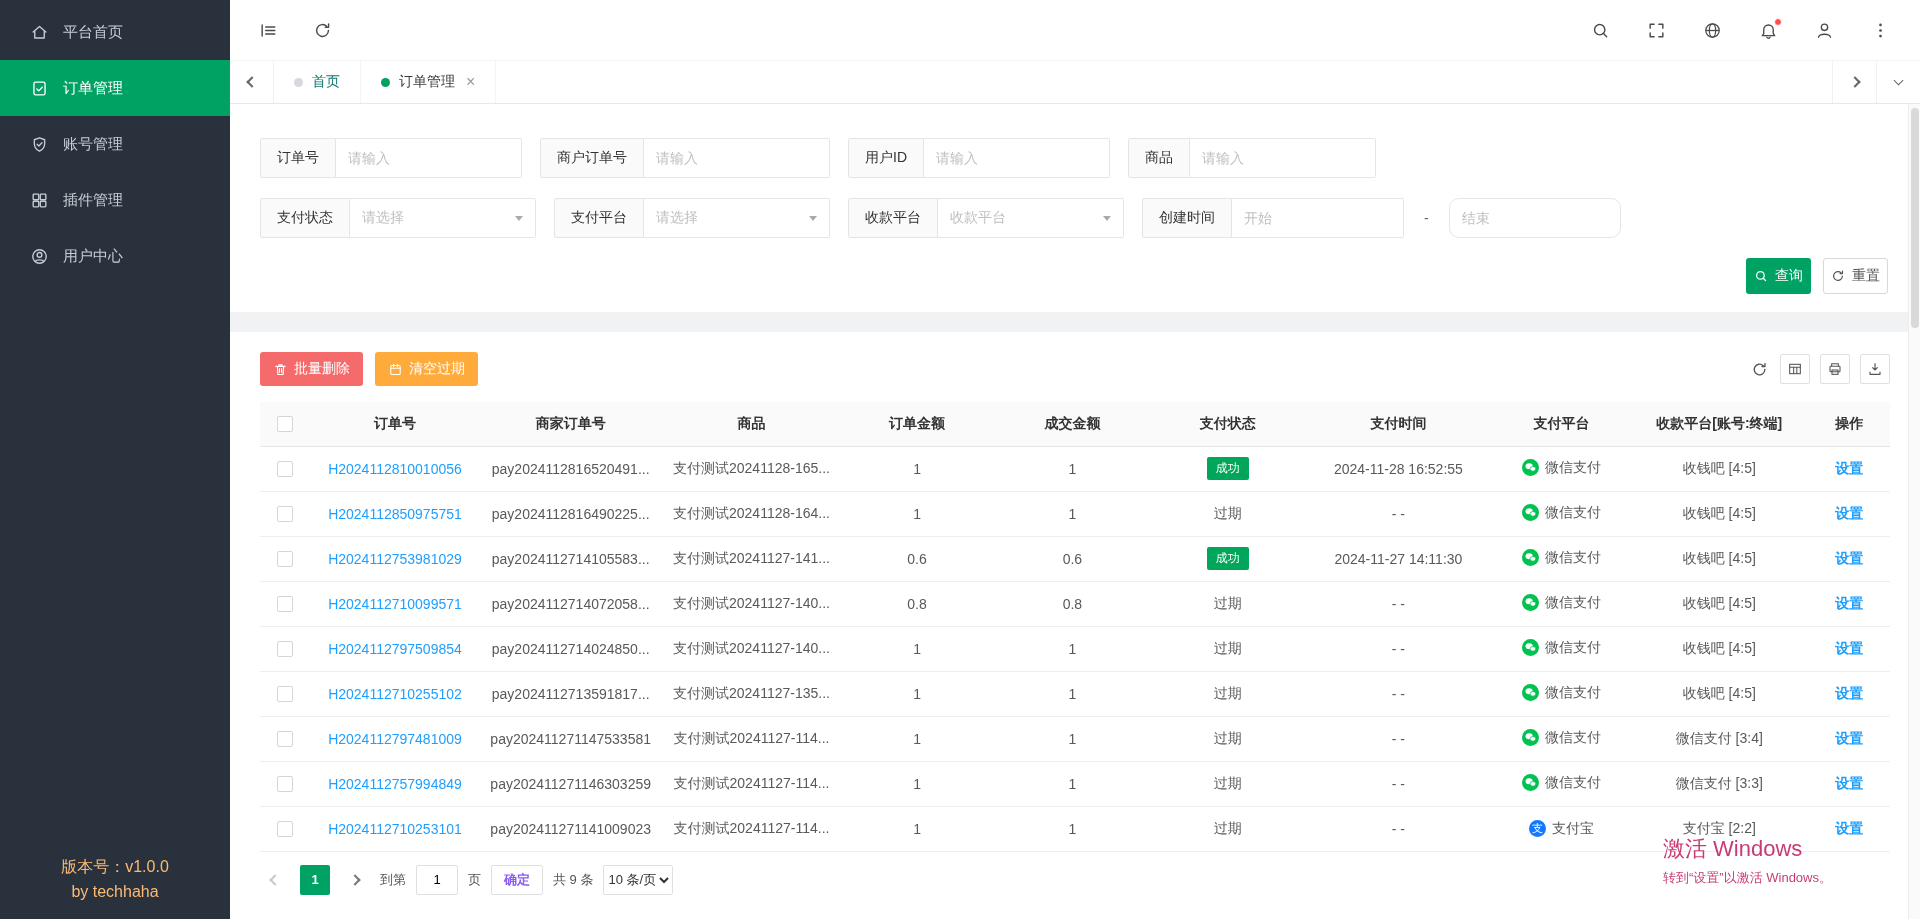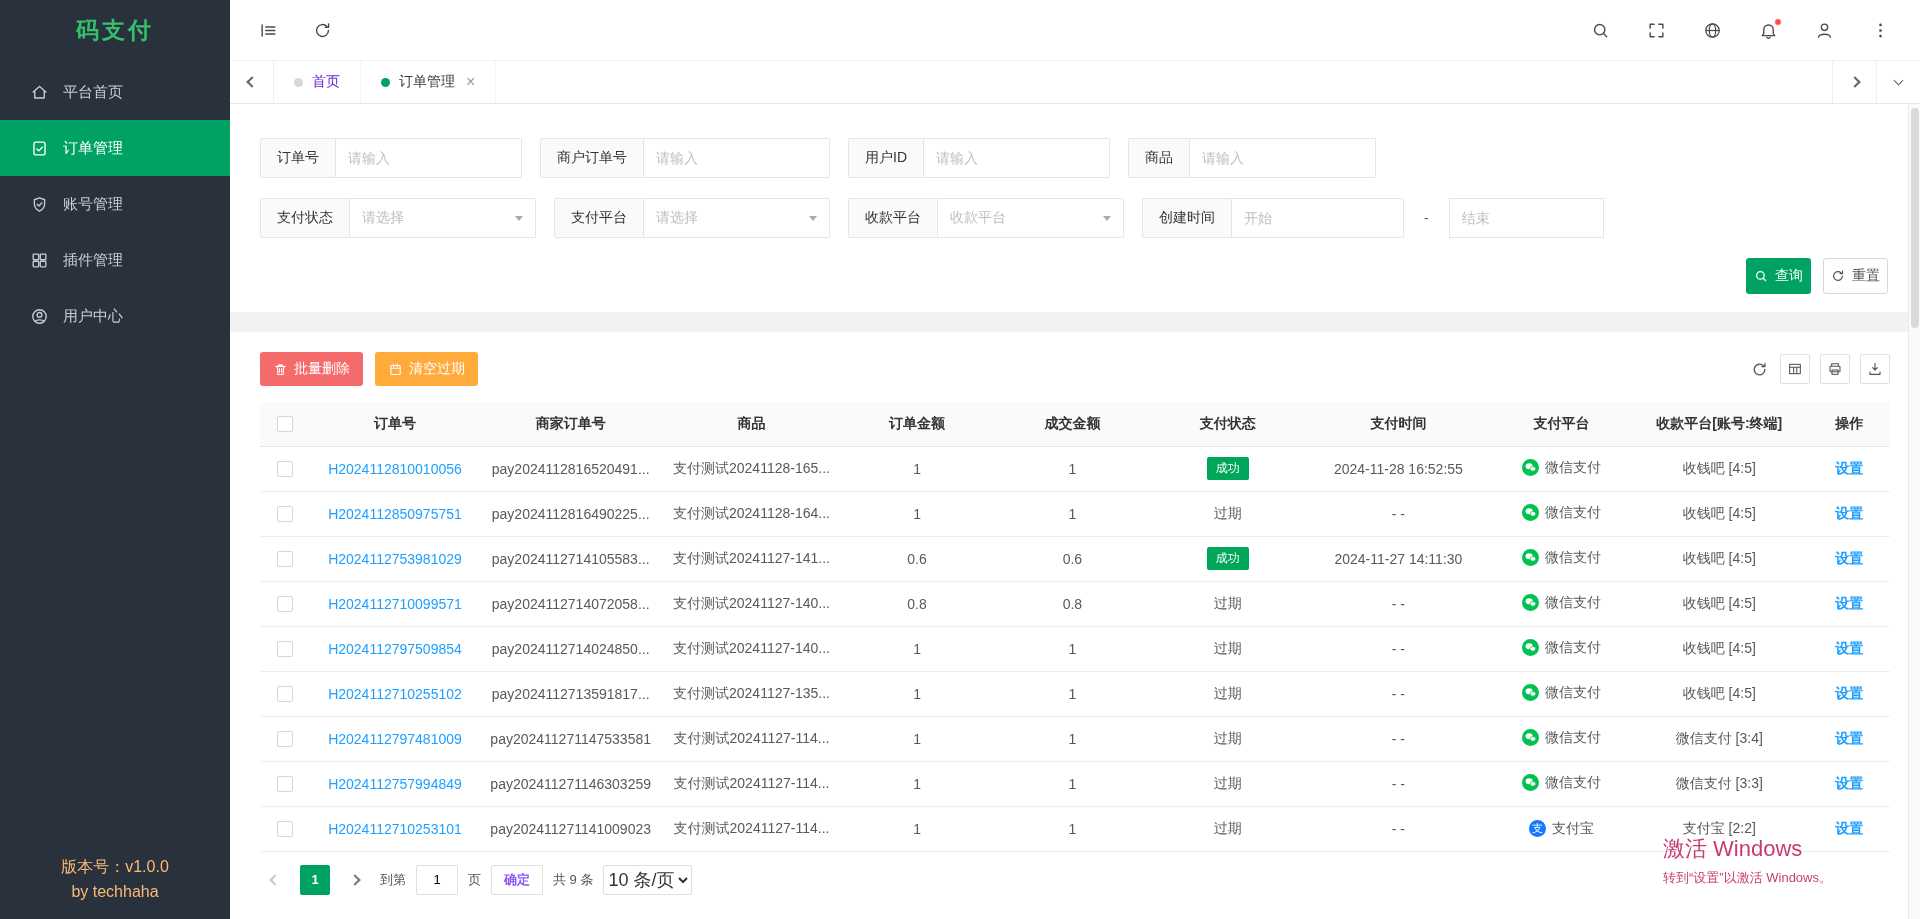--- a/index.html
+++ b/index.html
@@ -28,21 +28,21 @@
   .topbar-right { gap:36px; }
   .icon-btn { width:20px; height:20px; color:#4a4a4a; position:relative; cursor:pointer; display:flex; align-items:center; justify-content:center; }
   .icon-btn svg { width:19px; height:19px; }
   .badge-dot { position:absolute; top:-2px; right:-4px; width:8px; height:8px; border-radius:50%; background:#ff4d4f; border:1px solid #fff; }
 
   .tabbar { height:44px; background:#fff; border-top:1px solid #f4f4f4; border-bottom:1px solid #e8e8e8; display:flex; align-items:stretch; }
   .tab-nav { width:44px; flex:none; display:flex; align-items:center; justify-content:center; color:#666; cursor:pointer; }
   .tab-nav.bl { border-left:1px solid #f0f0f0; }
   .tab-nav.br { border-right:1px solid #f0f0f0; }
   .tabs { flex:1; display:flex; align-items:stretch; }
-  .tab { display:flex; align-items:center; gap:9px; padding:0 20px; border-right:1px solid #f4f4f4; color:#6d28d9; cursor:pointer; }
+  .tab { display:flex; align-items:center; gap:9px; padding:0 20px; border-right:1px solid #f4f4f4; color:#0f766e; cursor:pointer; }
   .tab.active { color:#3a3a3a; }
   .tab-dot { width:9px; height:9px; border-radius:50%; background:#d5d8dc; }
   .tab.active .tab-dot { background:#00a264; }
   .tab-close { margin-left:2px; color:#999; font-size:16px; line-height:1; }
   .tab-close::before { content:"×"; }
 
   .chev { display:inline-block; width:8px; height:8px; border-left:2px solid currentColor; border-bottom:2px solid currentColor; }
   .chev.left  { transform:rotate(45deg); }
   .chev.right { transform:rotate(225deg); }
   .chev.down  { transform:rotate(-45deg); width:7px; height:7px; border-width:1.5px; margin-top:-3px; }
@@ -52,21 +52,21 @@
   
   .filter-card { background:#fff; padding:34px 30px 18px; margin-bottom:20px; }
   .filter-row { display:flex; align-items:center; gap:18px; margin-bottom:20px; }
   .fgroup { display:flex; align-items:stretch; height:40px; }
   .flabel { background:#fafafa; border:1px solid #e5e5e5; display:flex; align-items:center; padding:0 16px; color:#333; white-space:nowrap; border-radius:2px 0 0 2px; }
   .fcontrol { height:40px; border:1px solid #e5e5e5; border-left:none; width:186px; padding:0 12px; background:#fff; border-radius:0 2px 2px 0; font-size:14px; color:#666; outline:none; font-family:inherit; }
   .fcontrol::placeholder { color:#c0c0c0; }
   .fselect { display:flex; align-items:center; justify-content:space-between; color:#c0c0c0; cursor:pointer; }
   .caret { width:0; height:0; border-top:5px solid #aaa; border-left:4.5px solid transparent; border-right:4.5px solid transparent; }
   .date-sep { color:#666; margin:0 2px; }
-  .standalone { border:1px solid #e5e5e5; border-radius:0; width:155px; }
+  .standalone { border:1px solid #e5e5e5; border-radius:10px; width:172px; }
   .date-start { width:172px; }
   .filter-actions { display:flex; justify-content:flex-end; gap:12px; padding-right:2px; }
   .btn { height:36px; display:inline-flex; align-items:center; gap:7px; padding:0 7px; border-radius:3px; font-size:14px; cursor:pointer; border:1px solid transparent; background:#fff; font-family:inherit; }
   .btn svg { width:14px; height:14px; }
   .btn-search { background:#00a264; color:#fff; }
   .btn-reset { border-color:#d9d9d9; color:#555; }
 
   
   .table-card { background:#fff; flex:1; min-height:0; padding:20px 30px 0; display:flex; flex-direction:column; position:relative; }
   .table-toolbar { display:flex; justify-content:space-between; align-items:center; margin-bottom:16px; }
@@ -100,36 +100,35 @@
   .platform-icon.alipay .alipay-glyph { display:block; }
 
   
   .pagination { display:flex; align-items:center; gap:10px; padding:13px 0 15px; font-size:13px; color:#555; }
   .page-sq { min-width:30px; height:30px; border-radius:2px; display:inline-flex; align-items:center; justify-content:center; cursor:pointer; background:#fff; }
   .page-prev { color:#c8c8c8; }
   .page-next { color:#777; }
   .page-current { background:#00a264; color:#fff; font-weight:bold; }
   .goto-input { width:42px; height:30px; border:1px solid #e0e0e0; border-radius:2px; text-align:center; font-size:13px; outline:none; font-family:inherit; }
   .confirm-btn { height:30px; padding:0 12px; border:1px solid #e0e0e0; border-radius:2px; background:#fff; font-weight:bold; font-size:13px; cursor:pointer; font-family:inherit; color:#8b5cf6; }
-  .size-select { height:30px; border:1px solid #e0e0e0; border-radius:2px; background:#fff; font-size:18px; outline:none; font-family:inherit; color:#333; }
+  .size-select { height:30px; border:1px solid #e0e0e0; border-radius:2px; background:#fff; font-size:13px; outline:none; font-family:inherit; color:#333; }
 
   
   .watermark { position:fixed; right:88px; bottom:32px; color:#be185d; opacity:.85; pointer-events:none; z-index:60; }
   .wm1 { font-size:22px; }
   .wm2 { font-size:13px; margin-top:5px; }
   .scrollbar-track { position:fixed; top:104px; right:0; bottom:0; width:12px; background:#fafafa; border-left:1px solid #ececec; z-index:40; }
   .scrollbar-thumb { position:absolute; top:4px; left:2px; width:8px; height:220px; border-radius:4px; background:#d9d9d9; }
 </style>
 </head>
 <body>
 
 <div class="app">
 
   <aside class="sidebar">
-    <div class="logo">码支付</div>
     <nav class="menu">
       <div class="menu-item">
         <svg viewBox="0 0 24 24" fill="none" stroke="currentColor" stroke-width="1.7" stroke-linecap="round" stroke-linejoin="round">
             <path d="M4 11.5 12 4.5l8 7"></path>
             <path d="M6 10.5V19h12v-8.5"></path>
           </svg>
         <span>平台首页</span>
       </div>
       <div class="menu-item active">
         <svg viewBox="0 0 24 24" fill="none" stroke="currentColor" stroke-width="1.7" stroke-linecap="round" stroke-linejoin="round">

